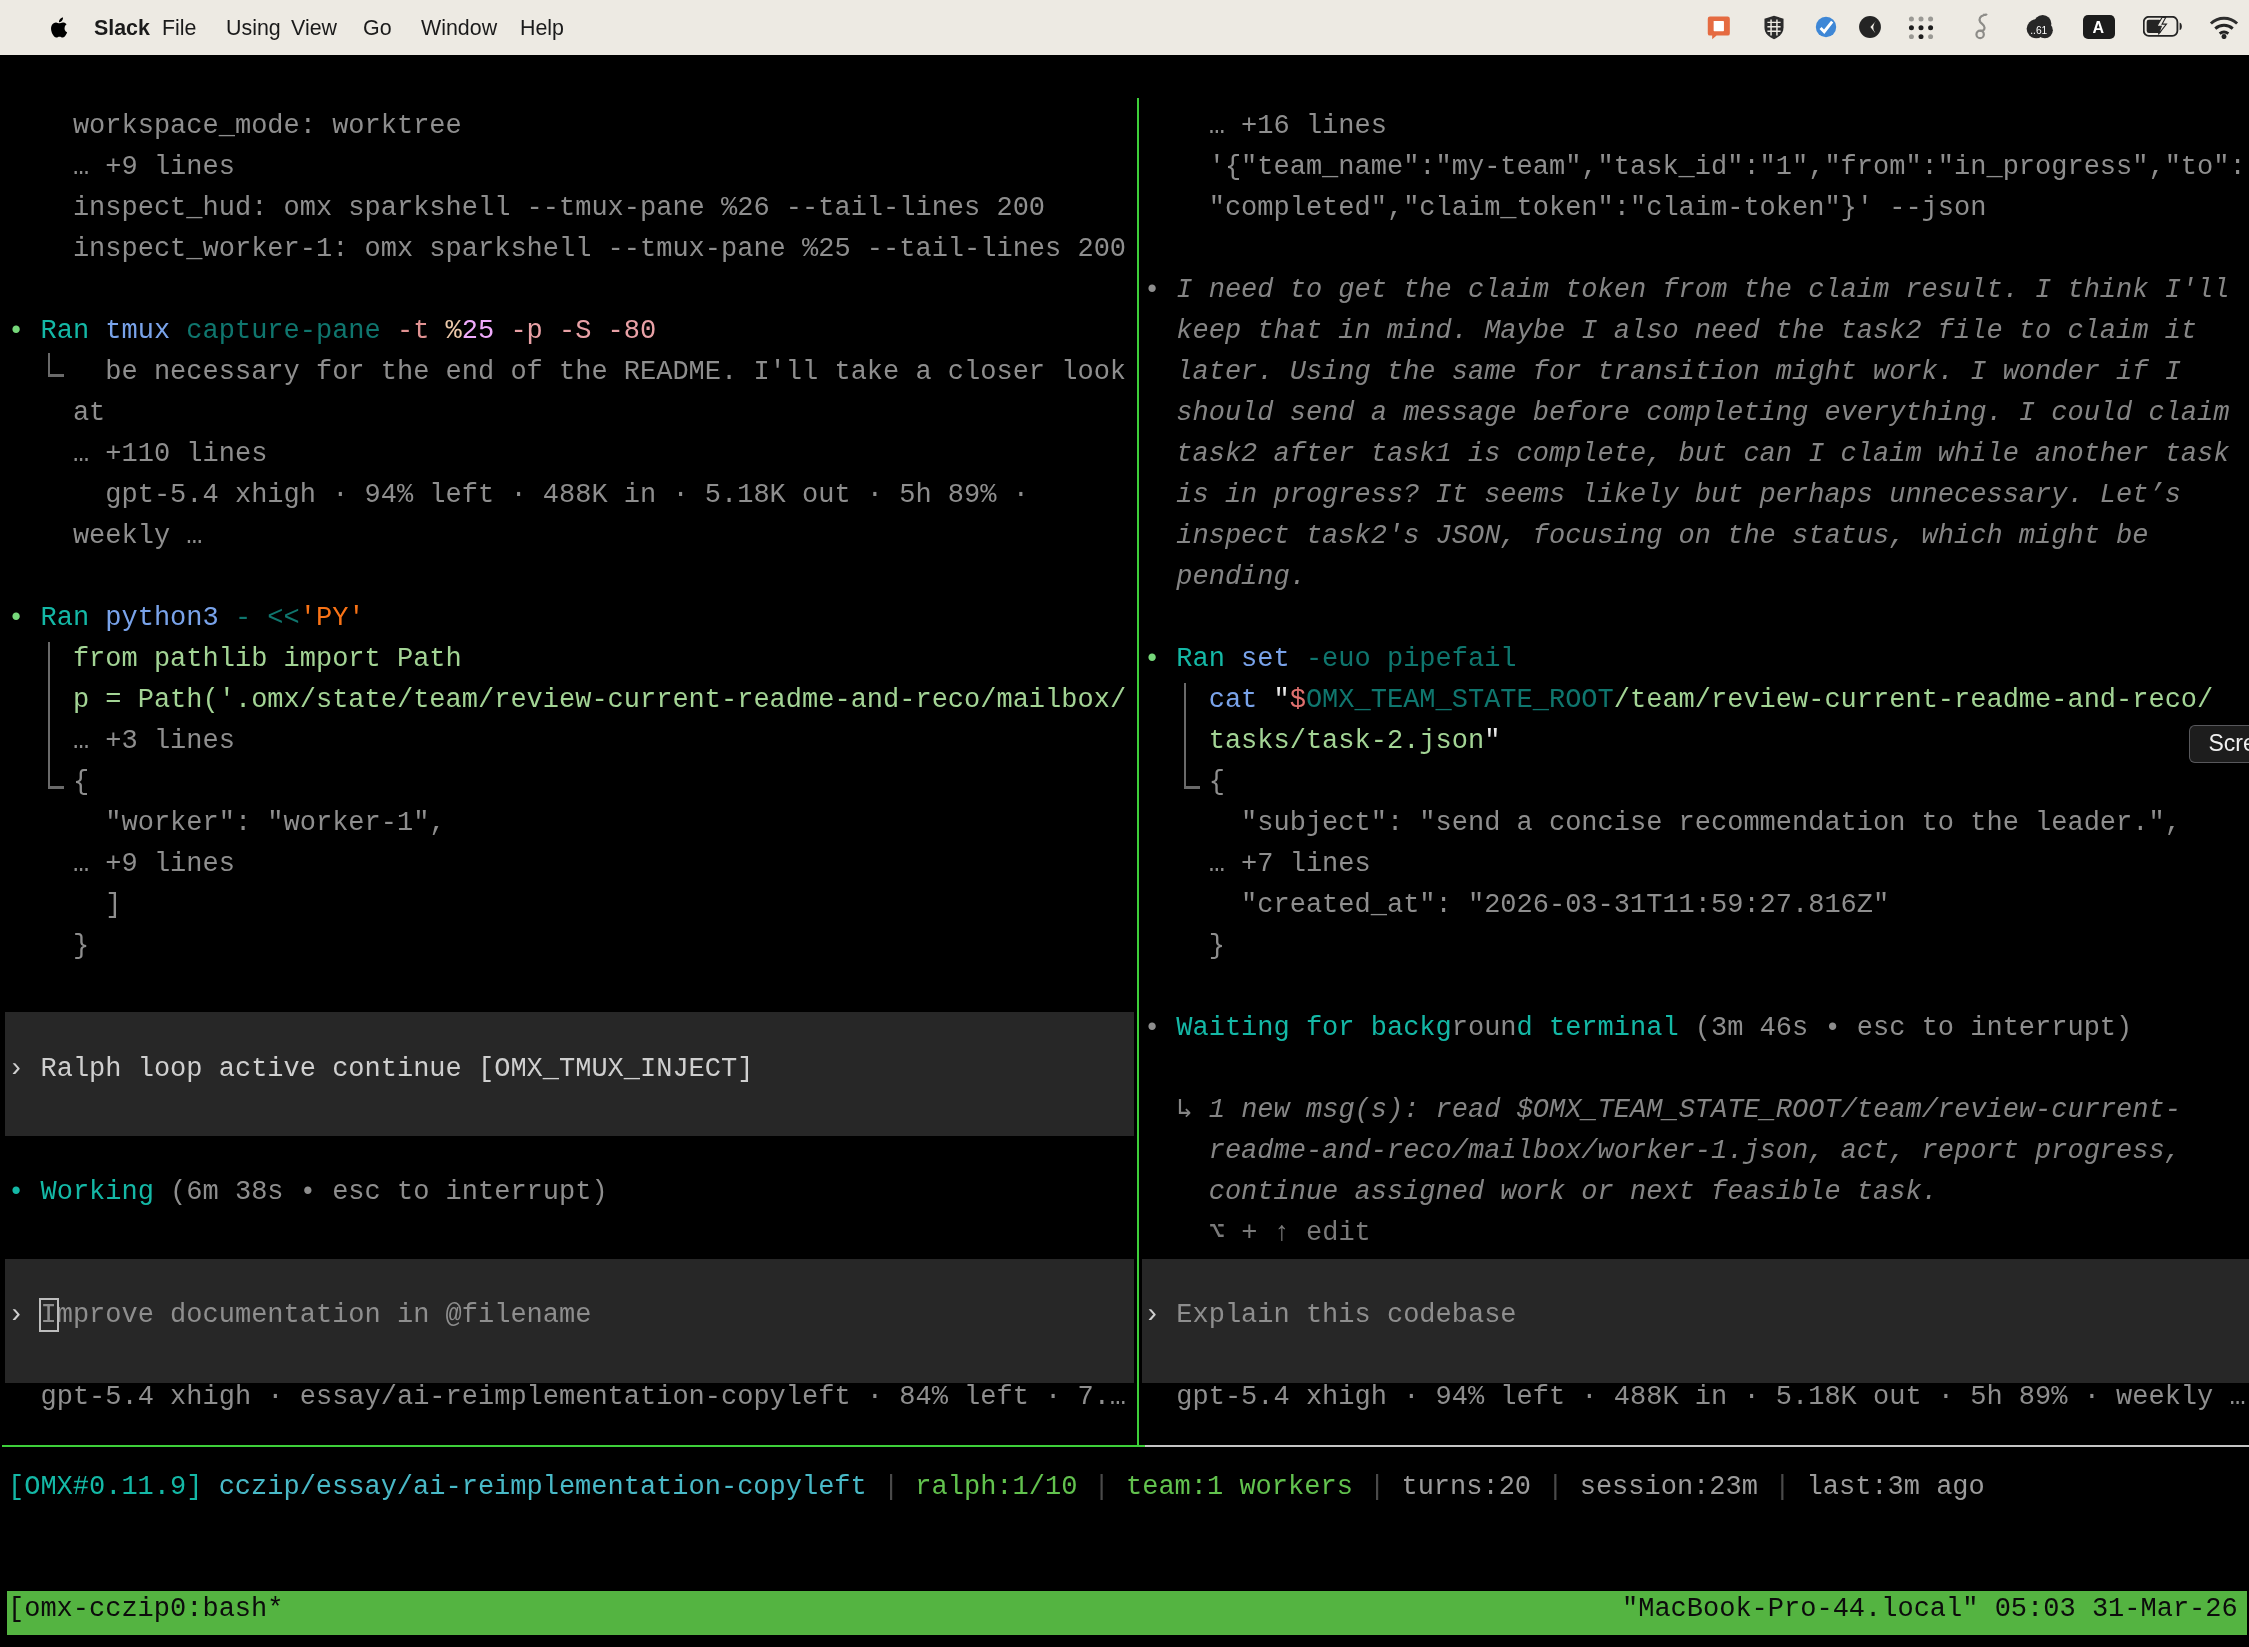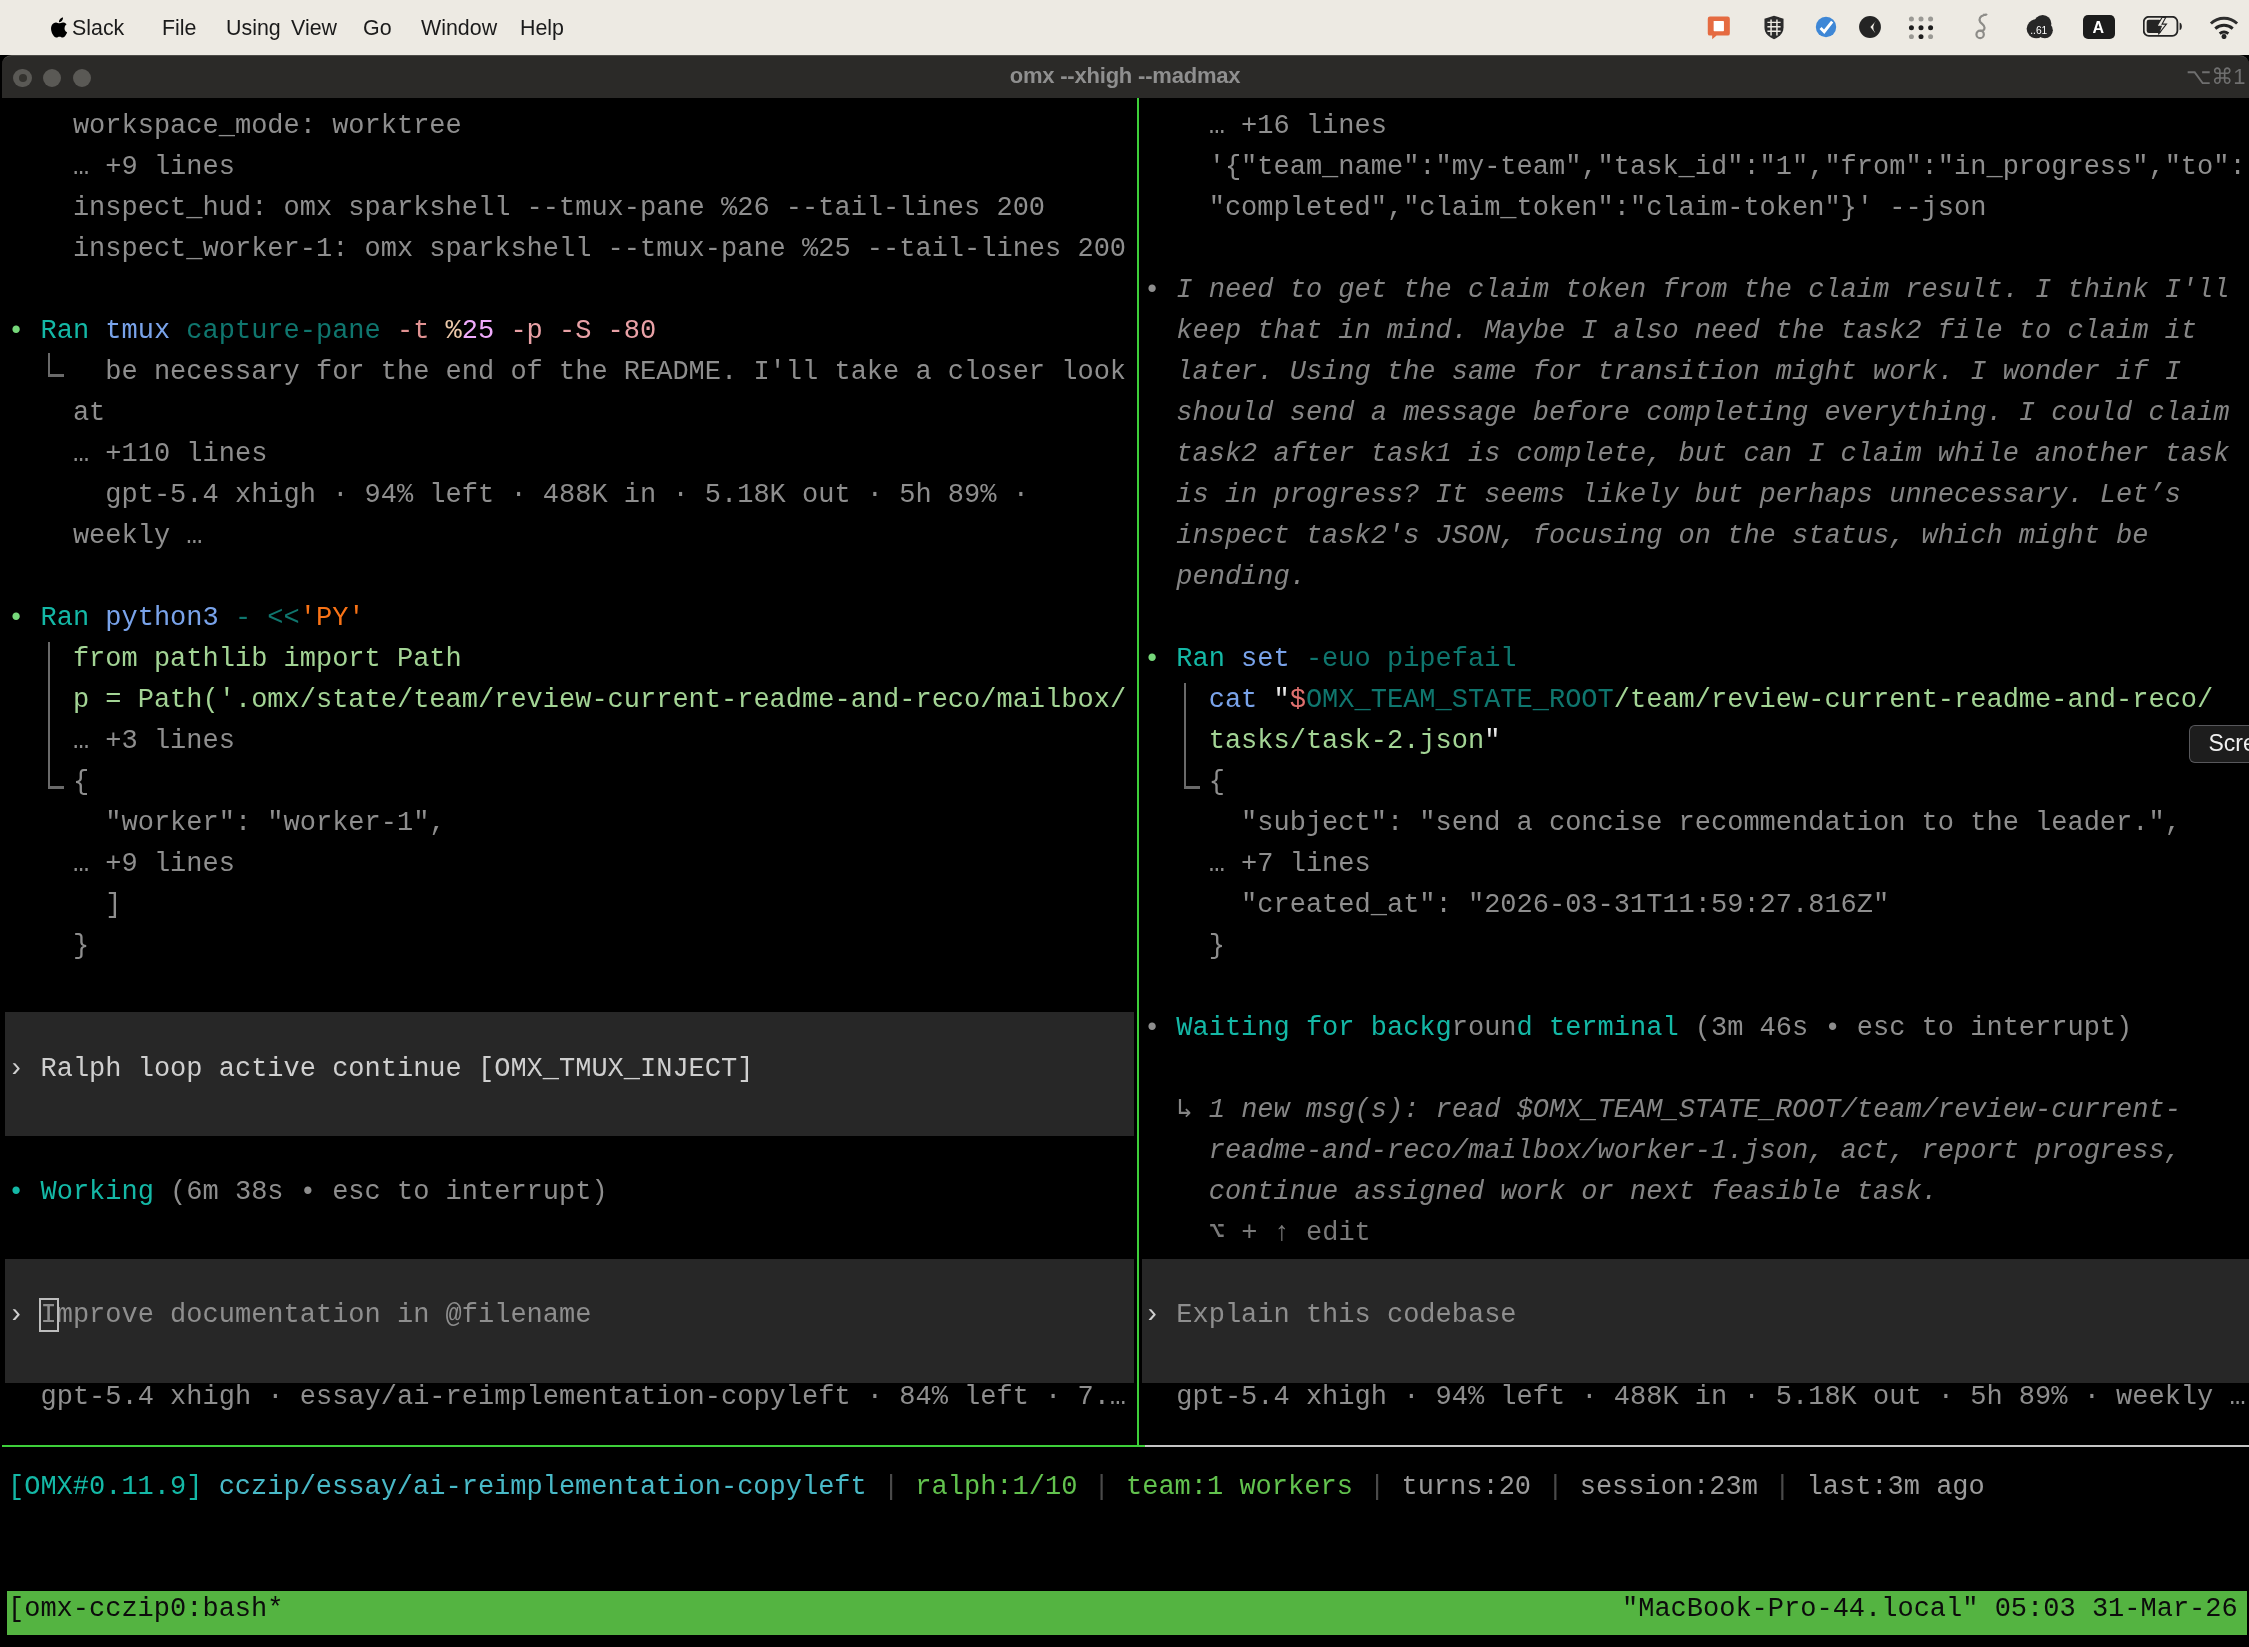--- a/index.html
+++ b/index.html
@@ -31,21 +31,21 @@
 .cur{outline:2.2px solid #bdbdbd;outline-offset:-0.7px}
 .box{position:absolute;background:#272727}
 </style>
 </head>
 <body>
 <div id="root">
   <div id="menubar">
     <svg class="mi" style="left:49px;top:16px" width="19" height="23" viewBox="0 0 17 20">
         <path fill="#000" d="M13.9 10.6c0-2.2 1.8-3.3 1.9-3.4-1-1.5-2.6-1.7-3.2-1.7-1.4-.1-2.7.8-3.4.8-.7 0-1.8-.8-2.9-.8-1.5 0-2.9.9-3.7 2.2-1.6 2.7-.4 6.8 1.1 9 .7 1.1 1.6 2.3 2.8 2.3 1.1 0 1.5-.7 2.9-.7 1.4 0 1.7.7 2.9.7 1.2 0 2-1.1 2.7-2.2.9-1.3 1.2-2.5 1.2-2.6-.1 0-2.3-.9-2.3-3.6zM11.6 3.9c.6-.8 1-1.8.9-2.9-.9 0-2 .6-2.6 1.4-.6.7-1.1 1.8-.9 2.8 1 .1 2-.5 2.6-1.3z"></path>
       </svg>
-    <span class="mi" style="left:72px;font-weight:normal">Slack</span>
+    <span class="mi" style="left:94px;font-weight:bold">Slack</span>
     <span class="mi" style="left:162px">File</span>
     <span class="mi" style="left:226px">Using</span>
     <span class="mi" style="left:291px">View</span>
     <span class="mi" style="left:363px">Go</span>
     <span class="mi" style="left:421px">Window</span>
     <span class="mi" style="left:520px">Help</span>
 
     <svg class="mi" style="left:1707px;top:14.8px" width="23.6" height="25" viewBox="0 0 32 34">
         <path fill="#e56b41" d="M4 2h24a3 3 0 013 3v20a3 3 0 01-3 3H13l-6 5v-5H4a3 3 0 01-3-3V5a3 3 0 013-3z"></path>
         <rect x="9" y="8" width="14" height="14" fill="#fff" rx="1"></rect>
@@ -105,28 +105,20 @@
     <svg class="mi" style="left:2208px;top:15.5px" width="32" height="23" viewBox="0 0 44 31">
         <g fill="none" stroke="#242424" stroke-width="4">
           <path d="M4 10a26 26 0 0136 0" opacity=".95"></path>
           <path d="M10 17a18 18 0 0124 0"></path>
           <path d="M16 24a10 10 0 0112 0"></path>
         </g>
         <circle cx="22" cy="28" r="3.4" fill="#242424"></circle>
       </svg>
   </div>
 
-  <div id="titlebar">
-    <div class="tl" style="left:11.8px;top:12.5px"></div>
-    <div class="tl" style="left:41px;top:12.5px"></div>
-    <div class="tl" style="left:71px;top:12.5px"></div>
-    <div class="tl" style="left:17px;top:17.7px;width:8px;height:8px;background:#34332f"></div>
-    <div style="position:absolute;top:7.4px;width:100%;text-align:center;font-family:'Liberation Sans',sans-serif;font-size:22px;letter-spacing:-0.2px;font-weight:bold;color:#8f8f8f">omx --xhigh --madmax</div>
-    <div style="position:absolute;top:8px;right:3px;font-family:'Liberation Sans',sans-serif;font-size:22px;color:#6f6f6f">⌥⌘1</div>
-  </div>
 
   <div id="term">
 
     <div class="box" style="left:3px;top:914px;width:1129px;height:124px"></div>
     <div class="box" style="left:3px;top:1161px;width:1129px;height:124px"></div>
     <div class="box" style="left:1140px;top:1161px;width:1107px;height:124px"></div>
 
     <div style="position:absolute;left:1135px;top:0;width:2.2px;height:1349px;background:#3ecf3a"></div>
 
     <div style="position:absolute;left:0;top:1347px;width:1143px;height:2.2px;background:#3ecf3a"></div>

